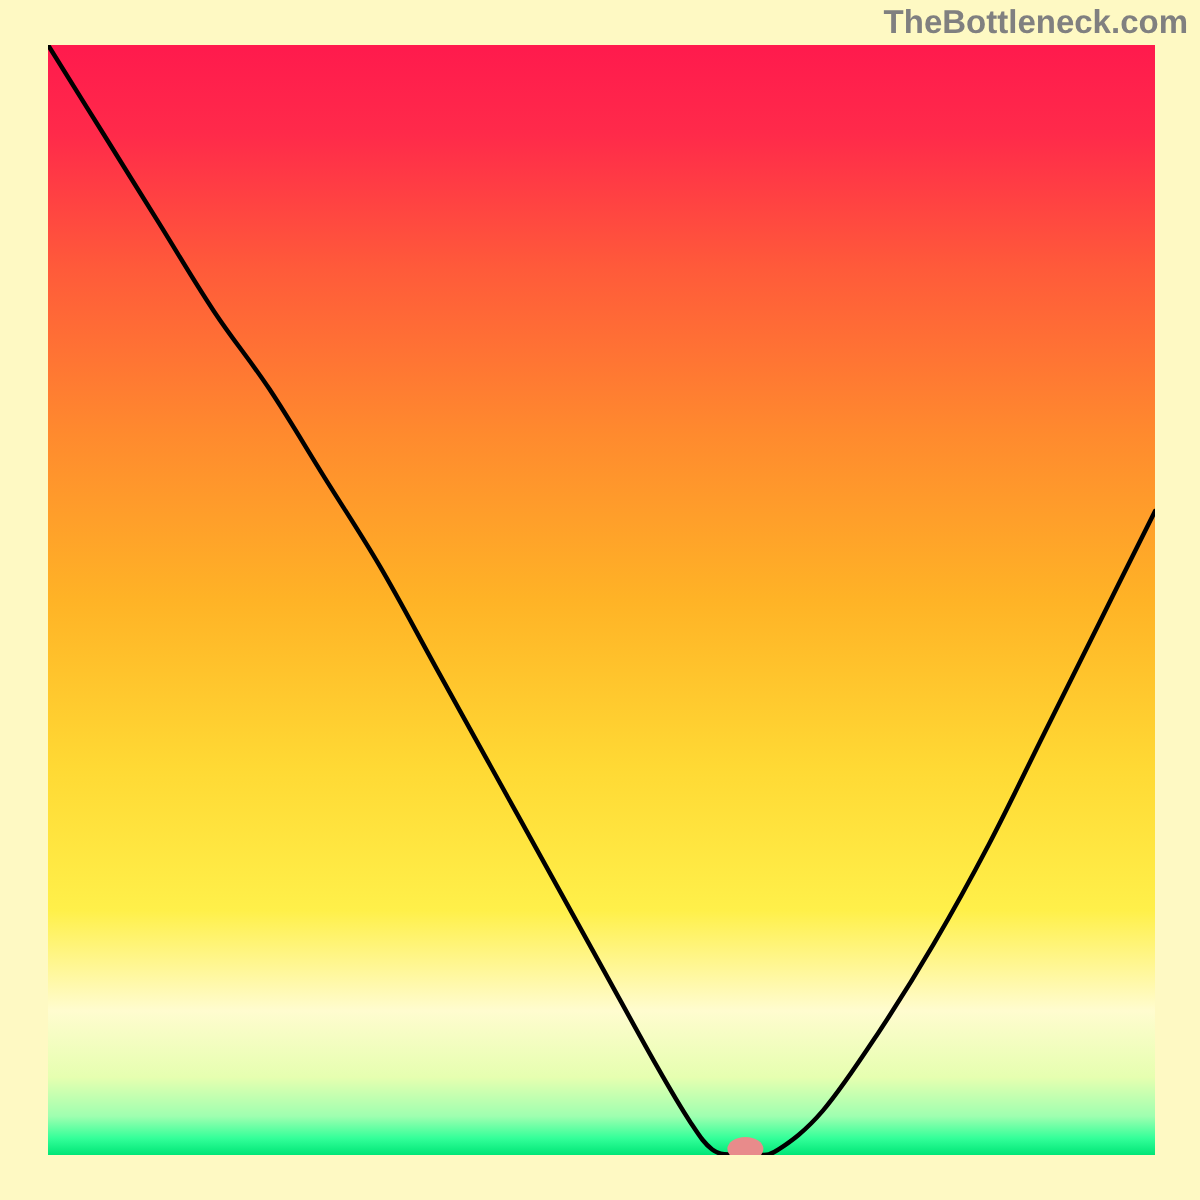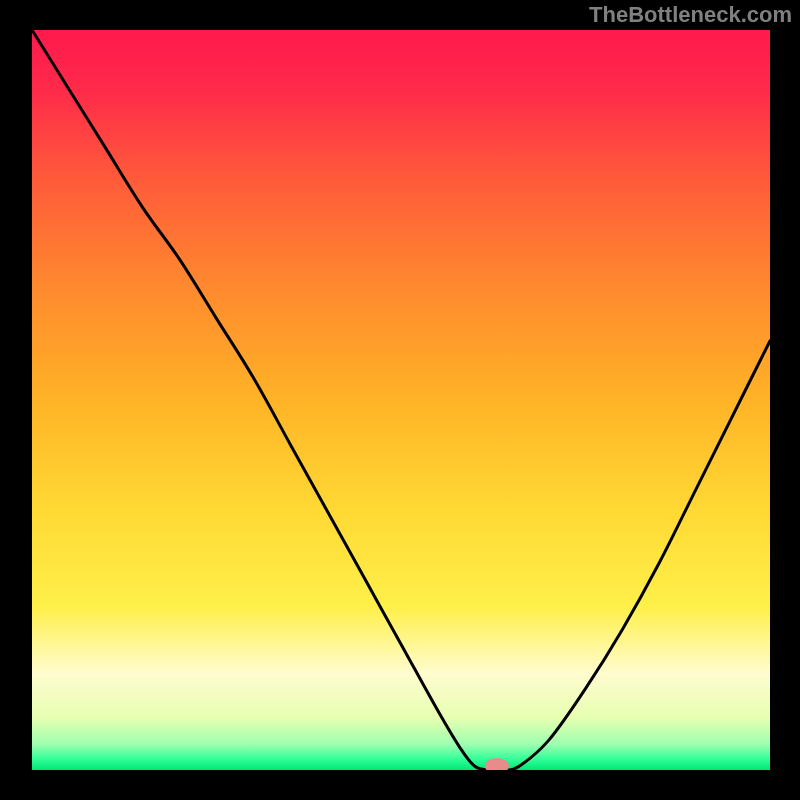--- a/index.html
+++ b/index.html
@@ -6,21 +6,21 @@
     margin: 0;
     padding: 0;
     background: #fff;
     width: 800px;
     height: 800px;
     overflow: hidden;
   }
   .outer {
     width: 800px;
     height: 800px;
-    background: #000000;
+    background: #fef9c3;
     position: relative;
   }
   .attribution {
     position: absolute;
     top: 2px;
     right: 8px;
     color: #808080;
     font-family: Arial, Helvetica, sans-serif;
     font-size: 22px;
     font-weight: bold;

